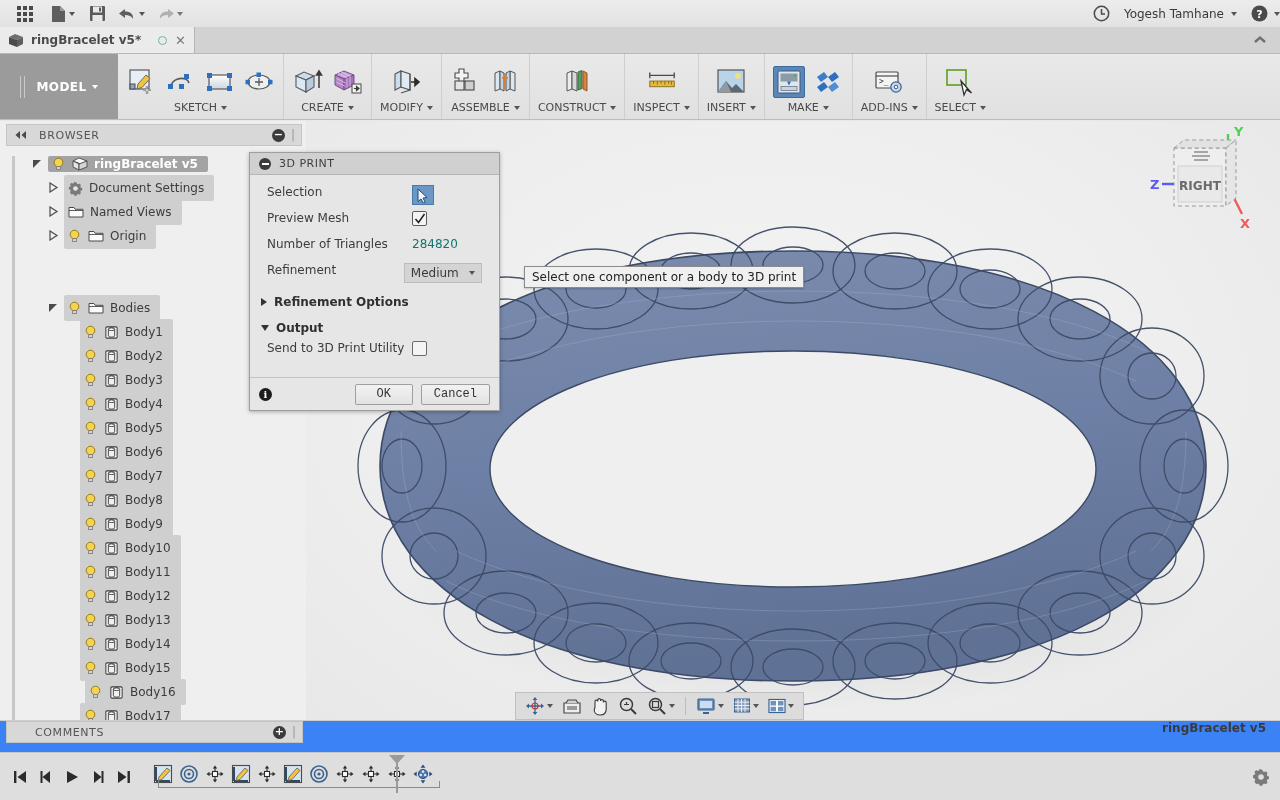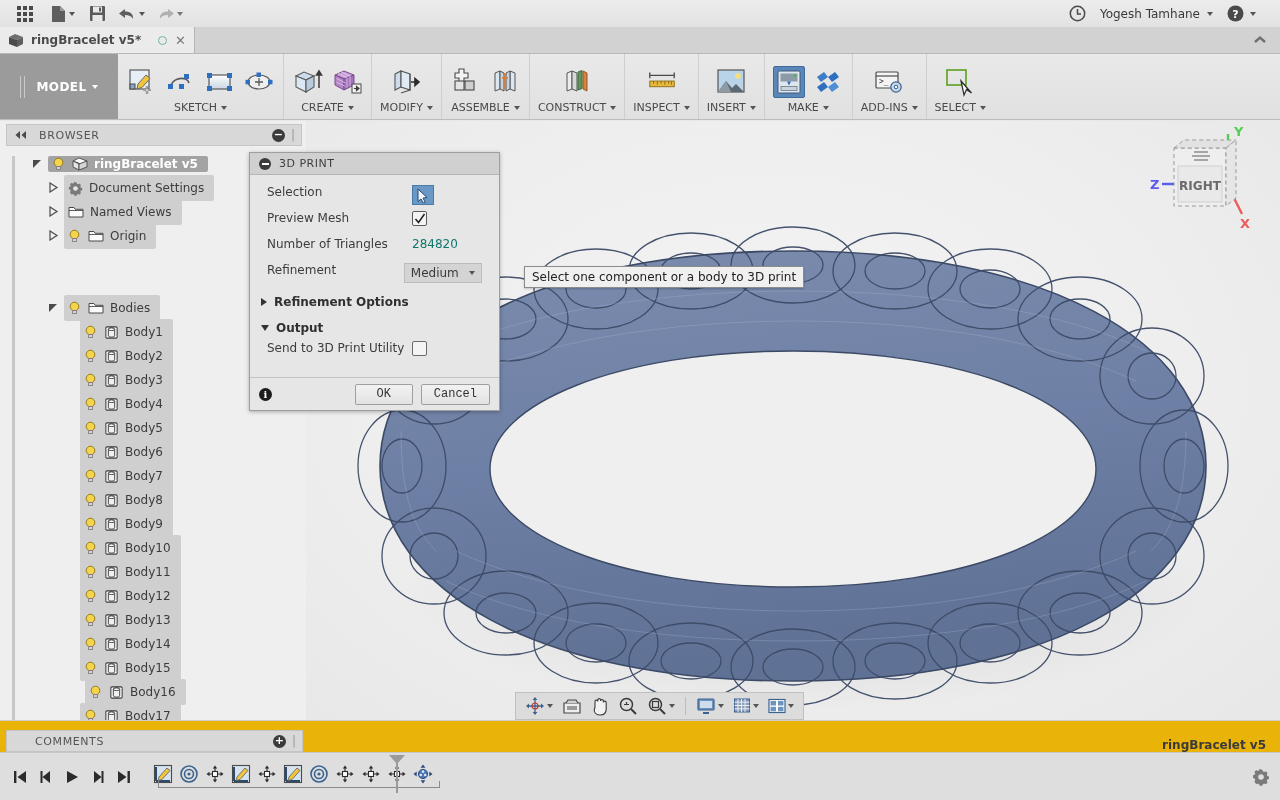--- a/index.html
+++ b/index.html
@@ -16,21 +16,21 @@
   
   .appbar {
     position:absolute; left:0; top:0; width:1280px; height:28px;
     background: linear-gradient(#ececec,#e2e2e2);
     border-bottom:1px solid #c4c4c4;
     display:flex; align-items:center;
   }
   .appbar-left { display:flex; align-items:center; gap:0px; padding-left:6px; }
   .ab-btn { width:38px; height:26px; display:flex; align-items:center; justify-content:center; gap:2px; }
   .ab-btn.sm { width:30px; }
-  .appbar-right { margin-left:auto; display:flex; align-items:center; gap:14px; padding-right:24px; }
+  .appbar-right { margin-left:auto; display:flex; align-items:center; gap:14px; padding-right:0; }
   .user-name { font-size:12px; color:#3a3a3a; }
   .caret { width:0;height:0;border-left:3.5px solid transparent;border-right:3.5px solid transparent;border-top:4px solid #555; display:inline-block; }
   .caret.light { border-top-color:#777; }
 
   
   .tabstrip {
     position:absolute; left:0; top:28px; width:1280px; height:26px;
     background:#d2d2d2; border-bottom:1px solid #b9b9b9;
     display:flex; align-items:flex-end;
   }
@@ -151,22 +151,22 @@
     position:absolute; left:515px; bottom:0px; height:28px;
     background:#dcdcdc; border:1px solid #c0c0c0;
     display:flex; align-items:center; padding:0 6px; gap:3px;
   }
   .nv { height:22px; display:flex; align-items:center; gap:2px; padding:0 3px; }
   .nv-div { width:1px; height:18px; background:#bdbdbd; margin:0 4px; }
 
   
   .bottom-bar {
     position:absolute; left:0; bottom:48px; width:1280px; height:32px;
-    background:#eab308; border-top:1px solid #cecece;
-    display:flex; align-items:flex-end;margin-top:24px;
+    background:#3b82f6; border-top:1px solid #cecece;
+    display:flex; align-items:flex-start;margin-top:24px;
   }
   .comments {
     margin-left:6px; width:297px; height:22px; background:#d8d8d8; border:1px solid #c4c4c4;
     display:flex; align-items:center; padding:0 6px;
   }
   .comments .c-label { font-size:11px; color:#555; letter-spacing:.6px; margin-left:22px;}
   .doc-name { margin-left:auto; margin-right:14px; font-size:12px; font-weight:bold; color:#3a3a3a; }
 
   
   .timeline {

